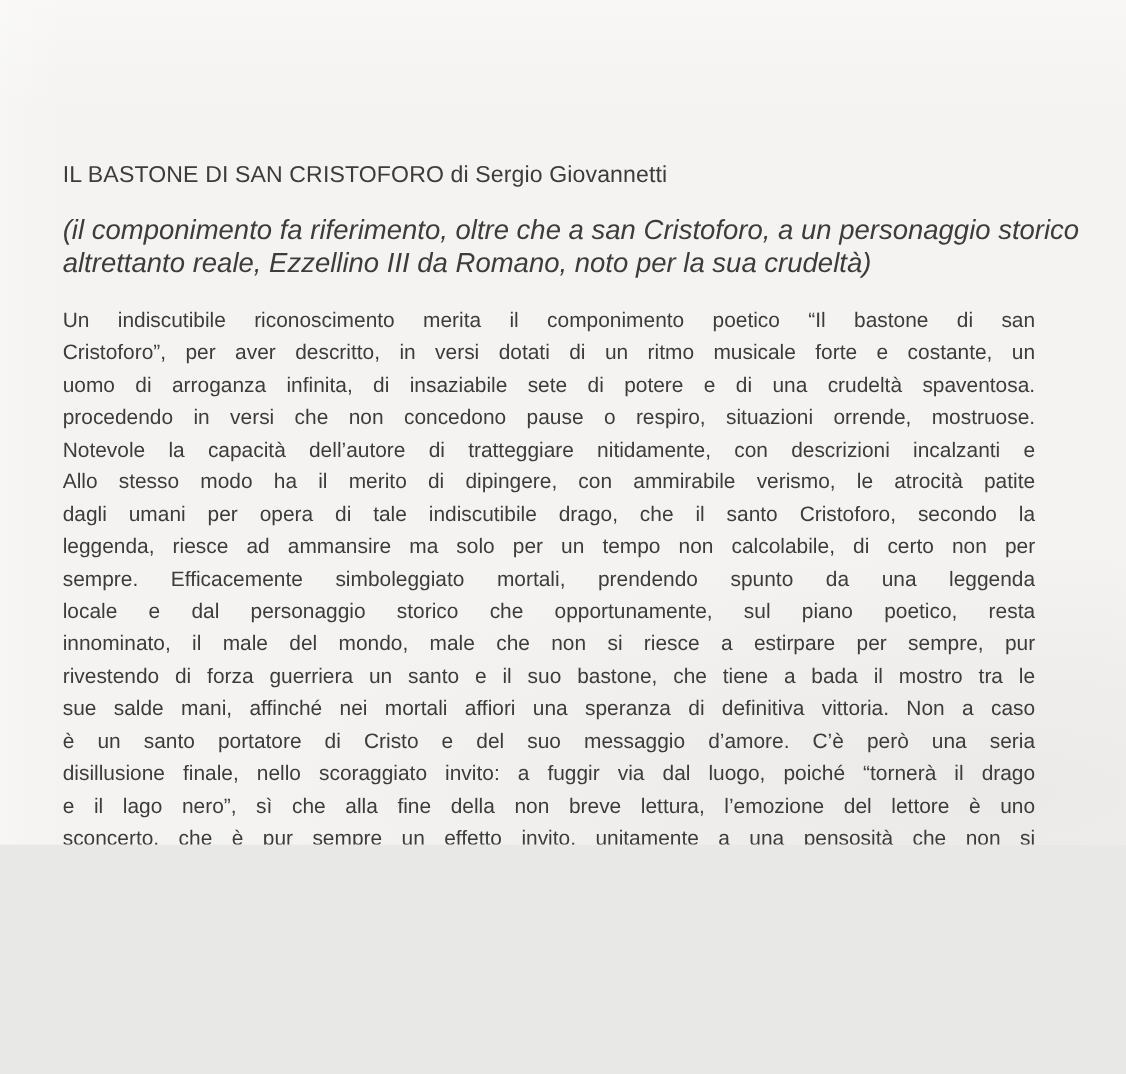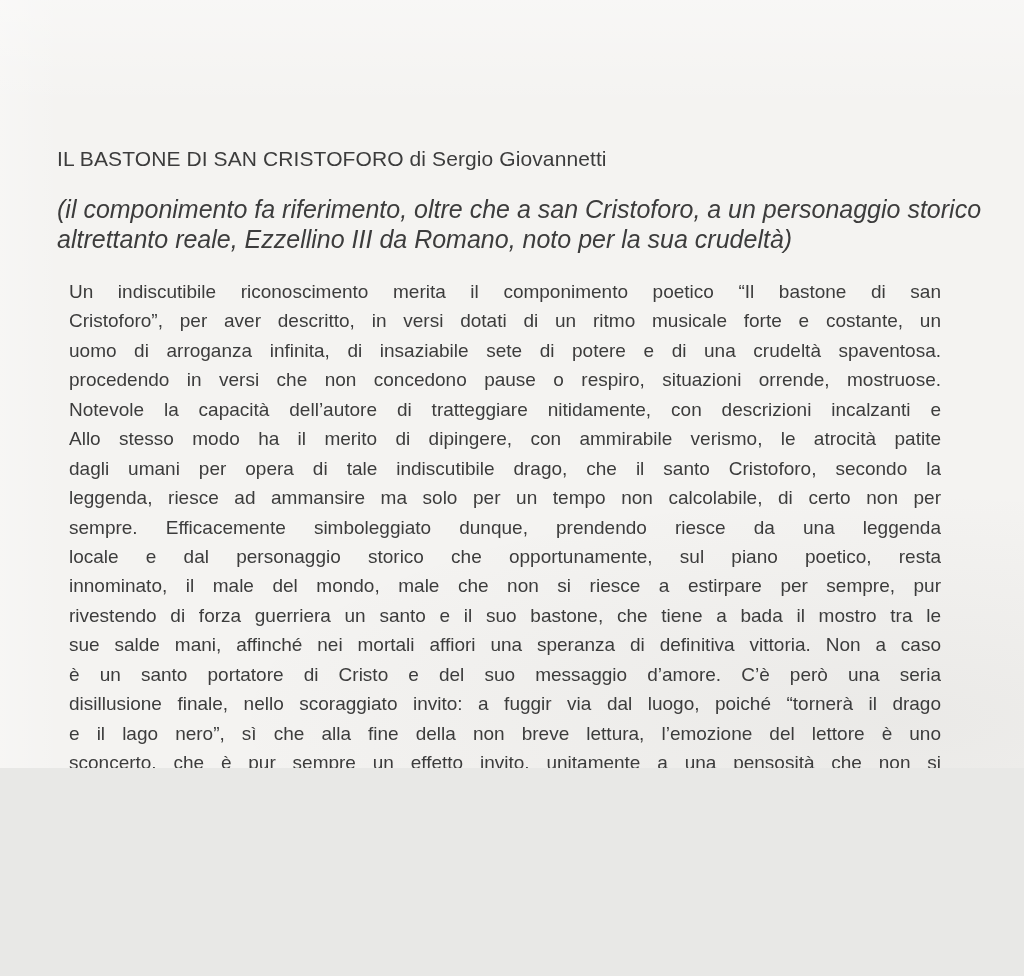--- a/index.html
+++ b/index.html
@@ -49,21 +49,20 @@
     margin-top: 23px;
     font-size: 19px;
     line-height: 29.45px;
   }
   .body-line {
     height: 29.45px;
     overflow: hidden;
     text-align: justify;
     text-align-last: justify;
     text-justify: inter-word;
-    margin-left: 12px;
   }
   .body-line.last {
     text-align: left;
     text-align-last: left;
   }
   .signature {
     position: absolute;
     left: 636px;
     top: 871px;
     font-size: 21px;
@@ -86,21 +85,21 @@
 
     <div class="doc-body">
         <div class="body-line">Un indiscutibile riconoscimento merita il componimento poetico “Il bastone di san</div>
         <div class="body-line">Cristoforo”, per aver descritto, in versi dotati di un ritmo musicale forte e costante, un</div>
         <div class="body-line">uomo di arroganza infinita, di insaziabile sete di potere e di una crudeltà spaventosa.</div>
         <div class="body-line">procedendo in versi che non concedono pause o respiro, situazioni orrende, mostruose.</div>
         <div class="body-line">Notevole la capacità dell’autore di tratteggiare nitidamente, con descrizioni incalzanti e</div>
         <div class="body-line">Allo stesso modo ha il merito di dipingere, con ammirabile verismo, le atrocità patite</div>
         <div class="body-line">dagli umani per opera di tale indiscutibile drago, che il santo Cristoforo, secondo la</div>
         <div class="body-line">leggenda, riesce ad ammansire ma solo per un tempo non calcolabile, di certo non per</div>
-        <div class="body-line">sempre. Efficacemente simboleggiato dunque, prendendo riesce da una leggenda</div>
+        <div class="body-line">sempre. Efficacemente simboleggiato mortali, prendendo spunto da una leggenda</div>
         <div class="body-line">locale e dal personaggio storico che opportunamente, sul piano poetico, resta</div>
         <div class="body-line">innominato, il male del mondo, male che non si riesce a estirpare per sempre, pur</div>
         <div class="body-line">rivestendo di forza guerriera un santo e il suo bastone, che tiene a bada il mostro tra le</div>
         <div class="body-line">sue salde mani, affinché nei mortali affiori una speranza di definitiva vittoria. Non a caso</div>
         <div class="body-line">è un santo portatore di Cristo e del suo messaggio d’amore. C’è però una seria</div>
         <div class="body-line">disillusione finale, nello scoraggiato invito: a fuggir via dal luogo, poiché “tornerà il drago</div>
         <div class="body-line">e il lago nero”, sì che alla fine della non breve lettura, l’emozione del lettore è uno</div>
         <div class="body-line">sconcerto, che è pur sempre un effetto invito, unitamente a una pensosità che non si</div>
         <div class="body-line last">dissolve presto.</div>
       </div>

